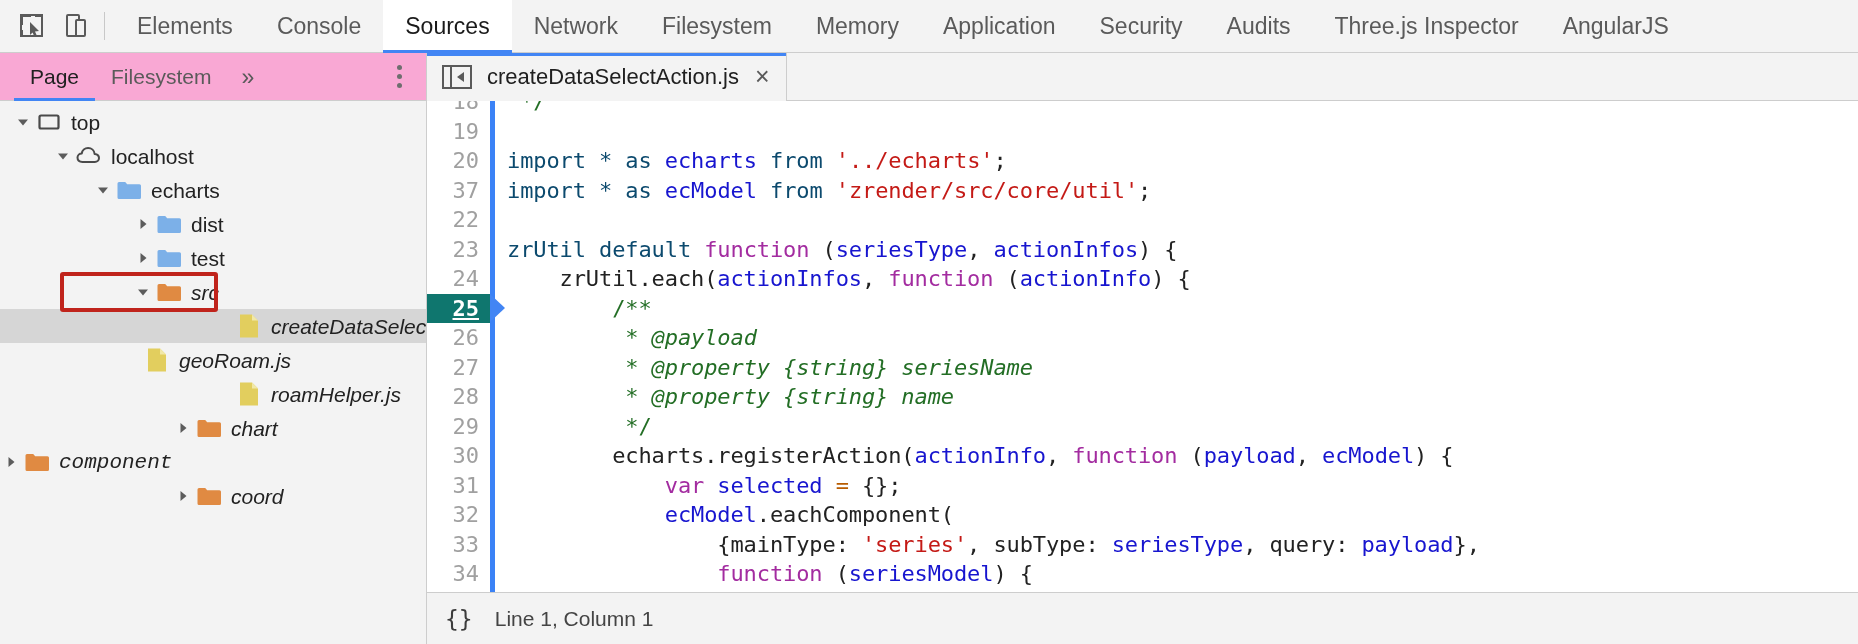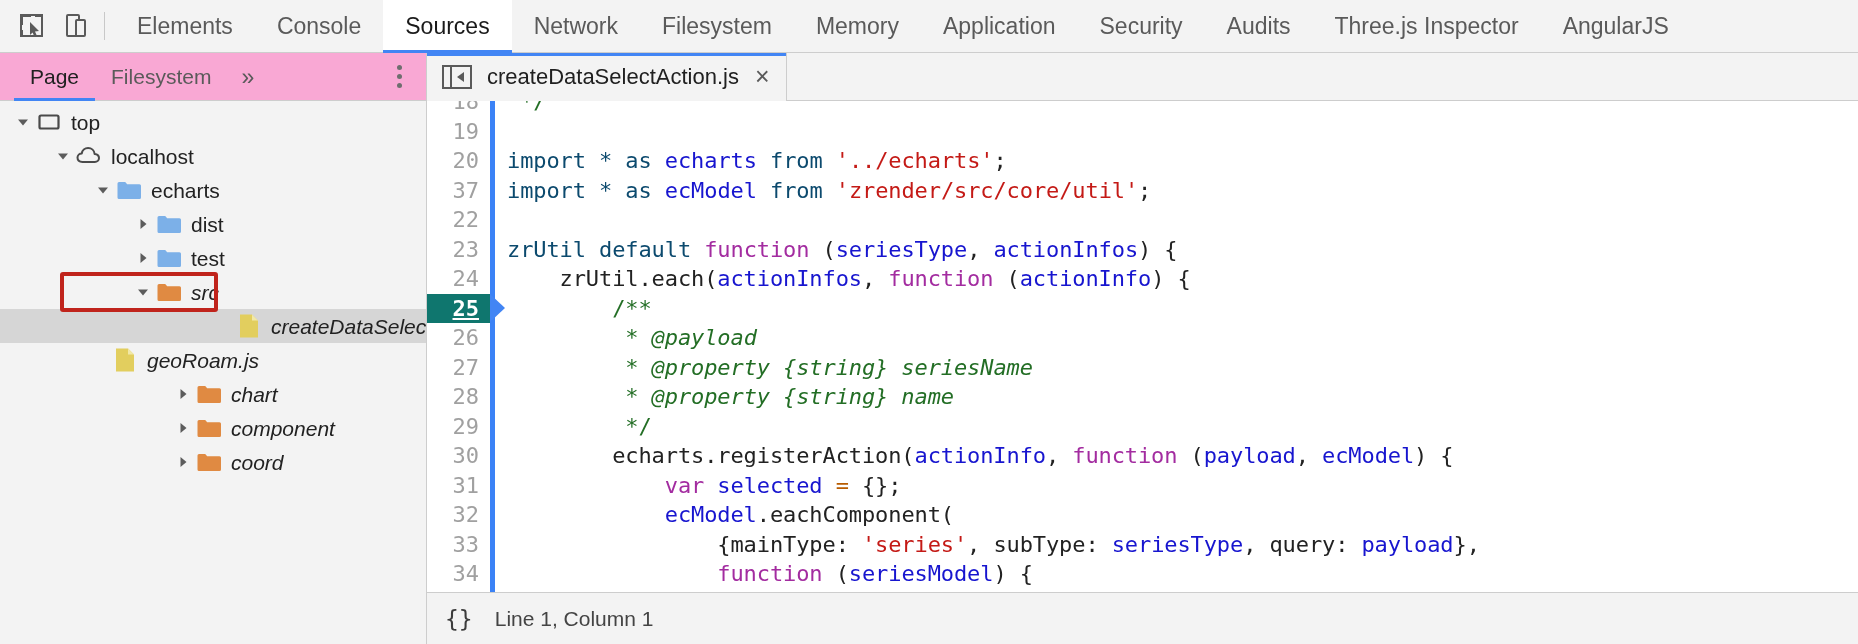--- a/index.html
+++ b/index.html
@@ -427,44 +427,54 @@
           <div class="row selected" id="tree-row-7" style="padding-left: 212px;">
             <span class="tri"></span>
             <span class="ico">
               <svg width="22" height="26" viewBox="0 0 22 26">
                 <path d="M2 1.5 h12 l6 6 v17 h-18 z" fill="#e2ce5e"></path>
                 <path d="M14 1.5 v6 h6 z" fill="#f1e8a8"></path>
               </svg>
             </span>
             <span class="lbl italic">createDataSelectAction.js</span>
           </div>
-          <div class="row" id="tree-row-8" style="padding-left: 88px; text-align: right;">
+          <div class="row" id="tree-row-8" style="padding-left: 120px; text-align: right;">
             <span class="tri"></span>
             <span class="ico">
               <svg width="22" height="26" viewBox="0 0 22 26">
                 <path d="M2 1.5 h12 l6 6 v17 h-18 z" fill="#e2ce5e"></path>
                 <path d="M14 1.5 v6 h6 z" fill="#f1e8a8"></path>
               </svg>
             </span>
             <span class="lbl italic">geoRoam.js</span>
           </div>
+          <div class="row" id="tree-row-9" style="padding-left: 212px;">
+            <span class="tri"></span>
+            <span class="ico">
+              <svg width="22" height="26" viewBox="0 0 22 26">
+                <path d="M2 1.5 h12 l6 6 v17 h-18 z" fill="#e2ce5e"></path>
+                <path d="M14 1.5 v6 h6 z" fill="#f1e8a8"></path>
+              </svg>
+            </span>
+            <span class="lbl italic">roamHelper.js</span>
+          </div>
           <div class="row" id="tree-row-10" style="padding-left: 172px;">
             <span class="tri">
               <svg width="16" height="16" viewBox="0 0 16 16">
                 <path d="M5.5 3 L5.5 13 L11.5 8 Z" fill="#5c5c5c"></path>
               </svg>
             </span>
             <span class="ico">
               <svg width="26" height="22" viewBox="0 0 26 22">
                 <path d="M1.5 4.5 a1.5 1.5 0 0 1 1.5-1.5 h6.2 l2 2.3 h12.3 a1.5 1.5 0 0 1 1.5 1.5 v11.7 a1.5 1.5 0 0 1 -1.5 1.5 h-20.5 a1.5 1.5 0 0 1 -1.5 -1.5 z" fill="#e08a42"></path>
               </svg>
             </span>
             <span class="lbl italic">chart</span>
           </div>
-          <div class="row" id="tree-row-11" style="padding-left: 172px;">
+          <div class="row" id="tree-row-11" style=" font-family: Liberation Mono, monospace;">
             <span class="tri">
               <svg width="16" height="16" viewBox="0 0 16 16">
                 <path d="M5.5 3 L5.5 13 L11.5 8 Z" fill="#5c5c5c"></path>
               </svg>
             </span>
             <span class="ico">
               <svg width="26" height="22" viewBox="0 0 26 22">
                 <path d="M1.5 4.5 a1.5 1.5 0 0 1 1.5-1.5 h6.2 l2 2.3 h12.3 a1.5 1.5 0 0 1 1.5 1.5 v11.7 a1.5 1.5 0 0 1 -1.5 1.5 h-20.5 a1.5 1.5 0 0 1 -1.5 -1.5 z" fill="#e08a42"></path>
               </svg>
             </span>

